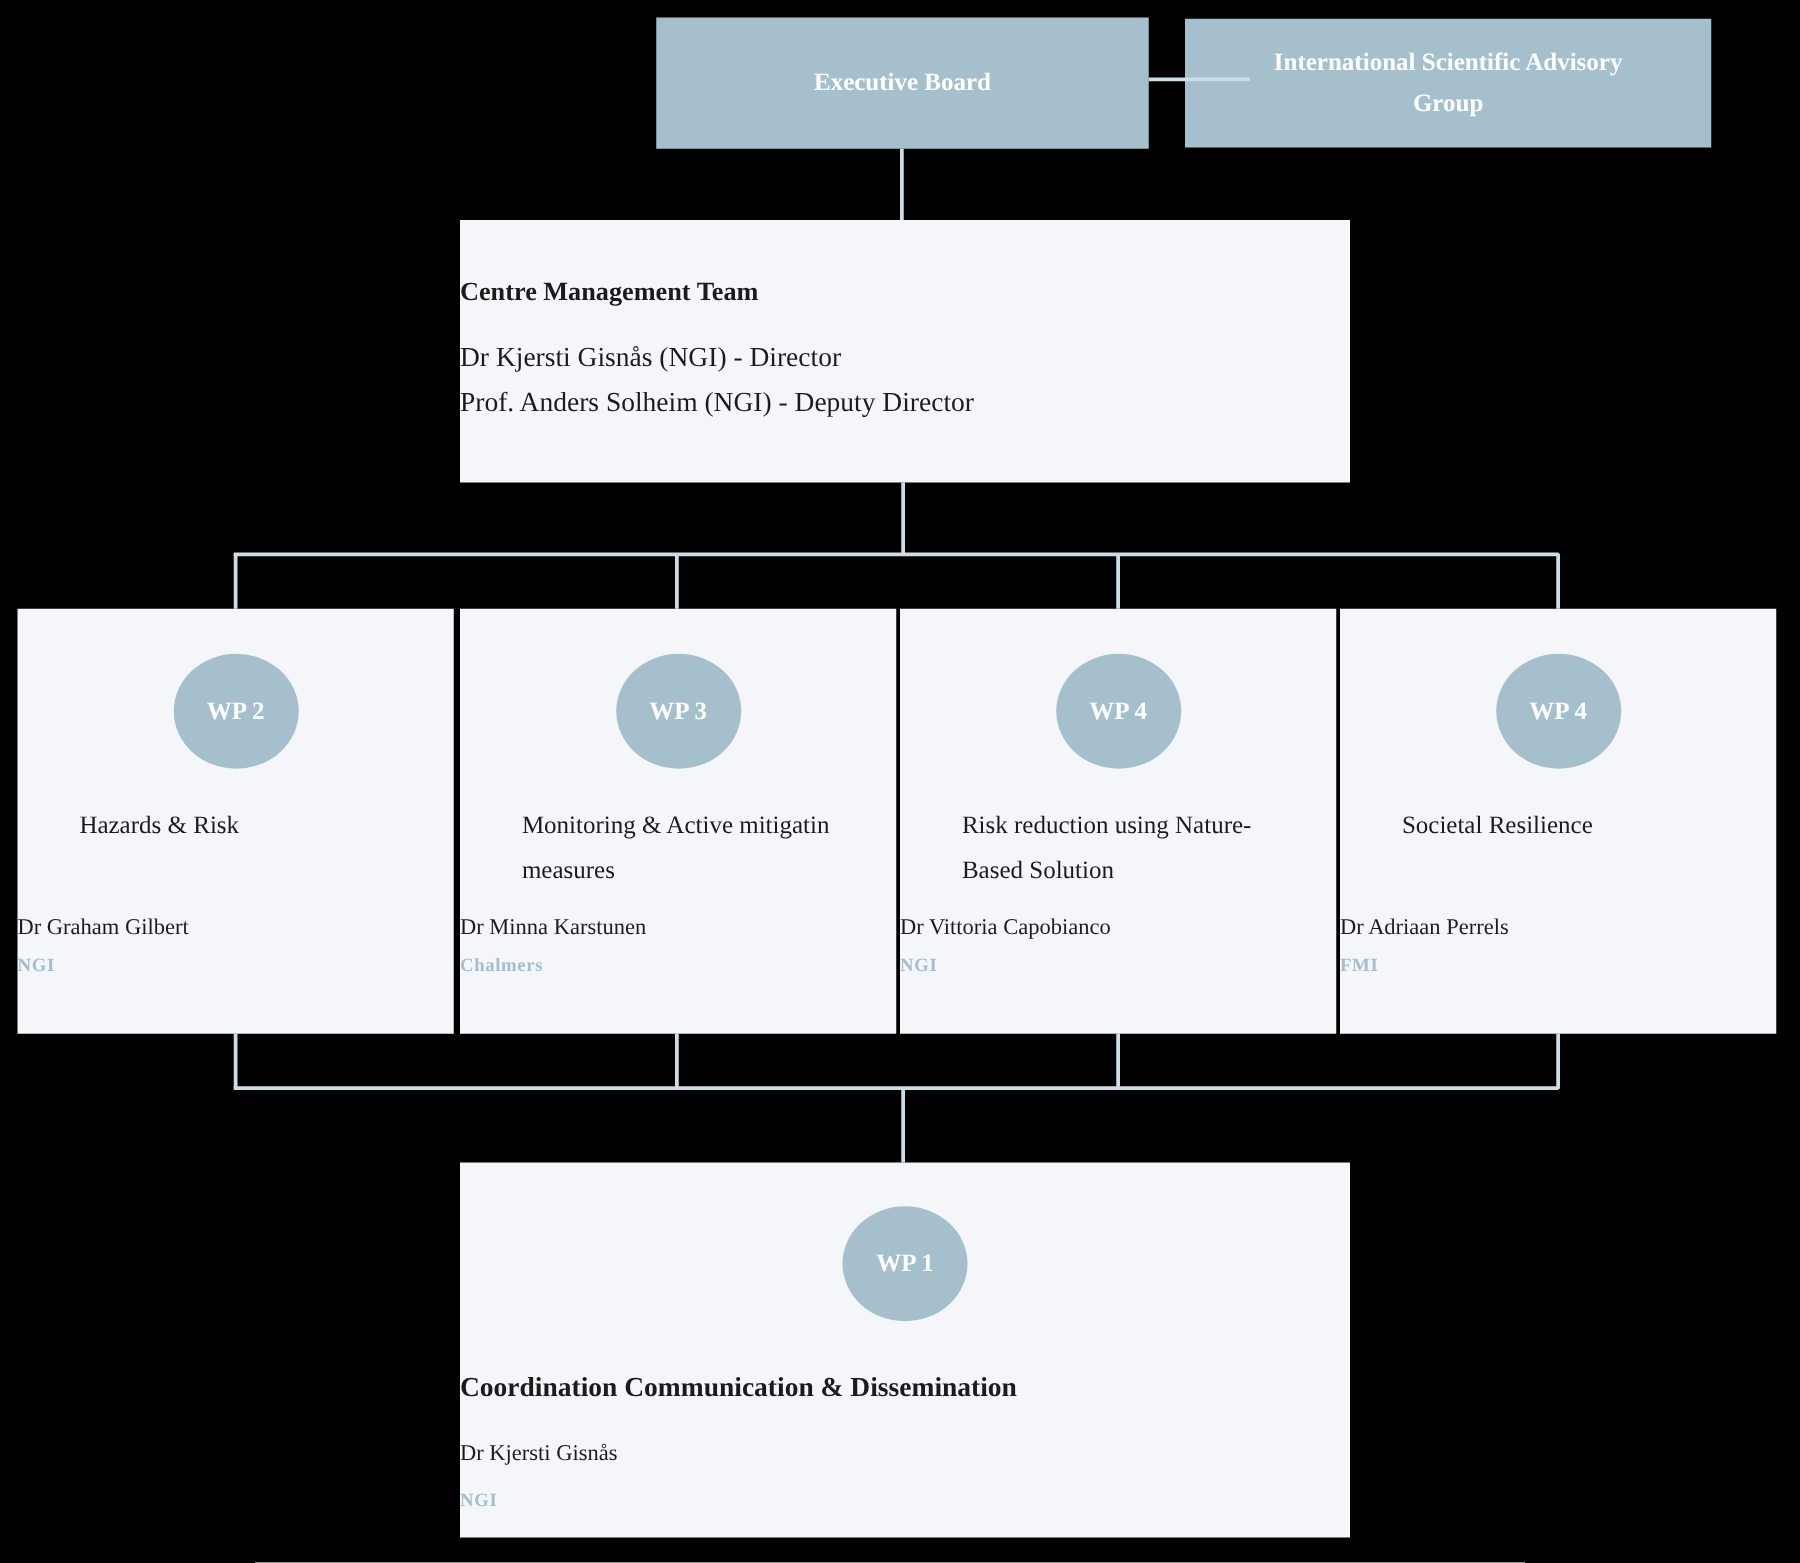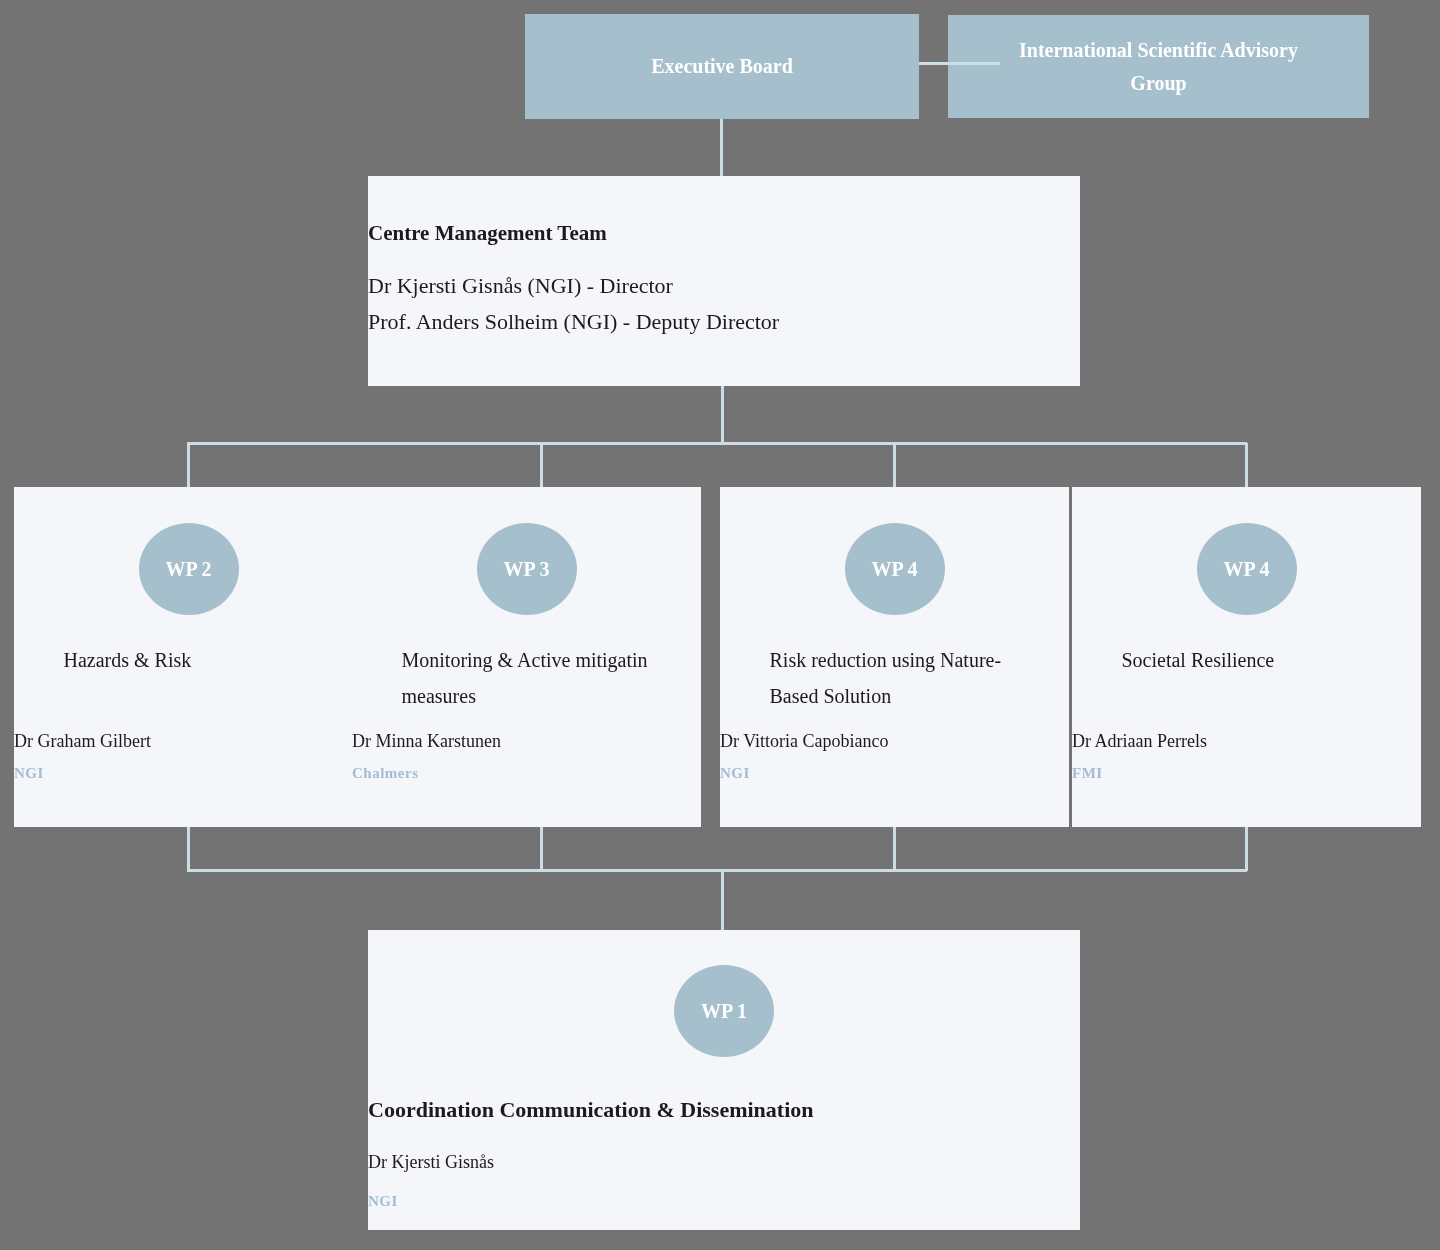--- a/index.html
+++ b/index.html
@@ -5,21 +5,21 @@
   html, body {
     margin: 0;
     padding: 0;
     background: #ffffff;
     font-family: "Liberation Serif", "DejaVu Serif", serif;
   }
   .canvas {
     position: relative;
     width: 1440px;
     height: 1250px;
-    background: #737373;
+    background: #000000;
     overflow: hidden;
   }
 
   
   .solid-box {
     position: absolute;
     background: #a5c0cc;
     color: #ffffff;
     display: flex;
     align-items: center;
@@ -46,21 +46,21 @@
     font-size: 21px;
     font-weight: bold;
     line-height: 26px;
   }
   .cmt-members { margin-top: 22px; }
   .cmt-member  { font-size: 22px; line-height: 36px; }
 
   
   .wp-card { top: 487px; height: 340px; width: 349px; }
   .wp2 { left: 14px; }
-  .wp3 { left: 352px; }
+  .wp3 { left: 368px; }
   .wp4 { left: 720px; }
   .wp5 { left: 1072px; }
 
   .wp-badge {
     width: 100px;
     height: 92px;
     margin: 36px auto 0;
     background: #a5c0cc;
     border-radius: 50%;
     display: flex;

